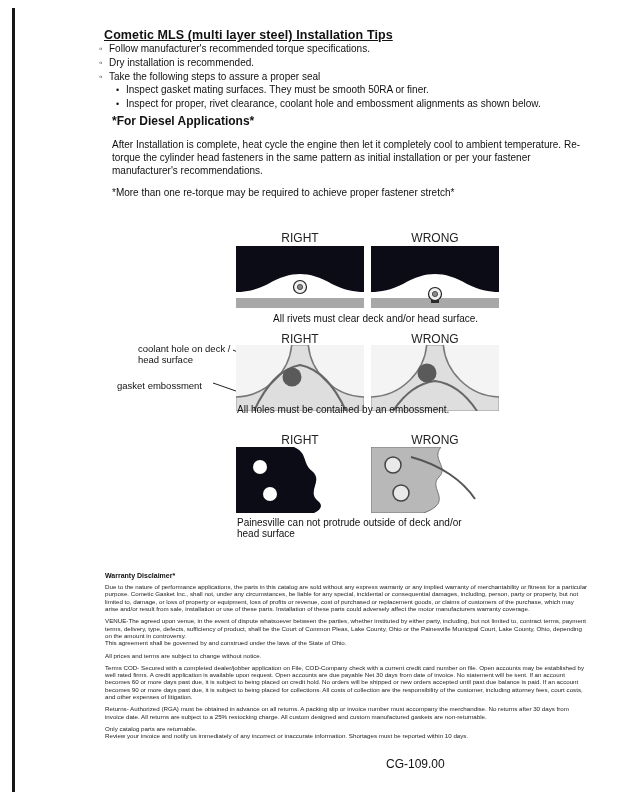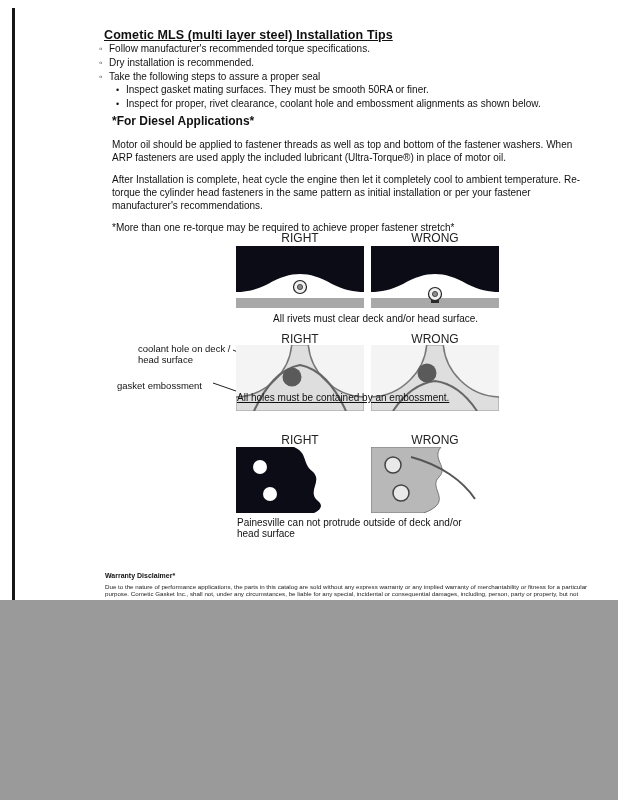--- a/index.html
+++ b/index.html
@@ -1,16 +1,16 @@
 <!DOCTYPE html>
 <html><head>
 <meta charset="utf-8">
 <style>
   html,body{margin:0;padding:0;background:#9a9a9a;}
-  .page{position:relative;width:618px;height:600px;background:#ffffff;
+  .page{position:relative;width:618px;height:800px;background:#ffffff;
         font-family:"Liberation Sans",sans-serif;color:#111;overflow:hidden;margin:0 auto;}
   .left-rule{position:absolute;left:12px;top:8px;width:3px;height:784px;background:#161616;}
 
   .title{position:absolute;left:104px;top:20px;font-size:12.5px;font-weight:bold;
          text-decoration:underline;letter-spacing:.1px;}
 
   .bullets{position:absolute;left:99px;top:43px;width:488px;font-size:10px;line-height:1.28;}
   .bullet{margin-bottom:1px;white-space:nowrap;}
   .mk{display:inline-block;width:10px;}
   .mk1::before{content:"\25E6";font-size:10px;}
@@ -44,21 +44,20 @@
   <div class="bullets">
     <div class="bullet"><span class="mk mk1"></span><span>Follow manufacturer's recommended torque specifications.</span></div>
     <div class="bullet"><span class="mk mk1"></span><span>Dry installation is recommended.</span></div>
     <div class="bullet"><span class="mk mk1"></span><span>Take the following steps to assure a proper seal</span></div>
     <div class="bullet sub"><span class="mk mk2"></span><span>Inspect gasket mating surfaces.  They must be smooth 50RA or finer.</span></div>
     <div class="bullet sub"><span class="mk mk2"></span><span>Inspect for proper, rivet clearance, coolant hole and embossment alignments as shown below.</span></div>
   </div>
 
   <div class="diesel">
     <h2>*For Diesel Applications*</h2>
-    <p>Motor oil should be applied to fastener threads as well as top and bottom of the fastener washers. When ARP fasteners are used apply the included lubricant (Ultra-Torque®) in place of motor oil.</p>
     <p>After Installation is complete, heat cycle the engine then let it completely cool to ambient temperature. Re-torque the cylinder head fasteners in the same pattern as initial installation or per your fastener manufacturer's recommendations.</p>
     <p>*More than one re-torque may be required to achieve proper fastener stretch*</p>
   </div>
 
   <div class="diag-label" style="left:236px;top:231px;">RIGHT</div>
   <div class="diag-label" style="left:371px;top:231px;">WRONG</div>
 
   <svg class="diag-img" style="left:236px;top:246px;height:62px;" viewBox="0 0 128 62">
     <rect width="128" height="62" fill="#ffffff"></rect>
     <path d="M0,0 H128 V46 C118,46 108,44 96,38 C84,31 74,28 64,28 C54,28 44,31 32,38 C20,44 10,46 0,46 Z" fill="#0c0c16"></path>
@@ -98,21 +97,21 @@
   </svg>
 
   <svg class="diag-img" style="left:371px;top:345px;height:66px;" viewBox="0 0 128 66">
     <rect width="128" height="66" fill="#dedede" stroke="#999" stroke-width="1"></rect>
     <circle cx="-2" cy="-6" r="58" fill="#f4f4f4" stroke="#777" stroke-width="1.5"></circle>
     <circle cx="130" cy="-6" r="58" fill="#f4f4f4" stroke="#777" stroke-width="1.5"></circle>
     <path d="M22,66 C34,48 48,38 64,36 C80,38 94,48 106,66" stroke="#666" stroke-width="2" fill="none"></path>
     <circle cx="56" cy="28" r="9.5" fill="#5a5a5a"></circle>
   </svg>
 
-  <div class="diag-caption" style="top:392px;text-decoration:underline;">All holes must be contained by an embossment.</div>
+  <div class="diag-caption" style="top:404px;">All holes must be contained by an embossment.</div>
 
   <div class="diag-label" style="left:236px;top:433px;">RIGHT</div>
   <div class="diag-label" style="left:371px;top:433px;">WRONG</div>
 
   <svg class="diag-img" style="left:236px;top:447px;height:66px;" viewBox="0 0 128 66">
     <rect width="128" height="66" fill="#ffffff"></rect>
     <path d="M0,0 H58 C72,6 66,16 76,24 C88,34 70,44 82,54 C88,59 84,63 78,66 H0 Z" fill="#0c0c16"></path>
     <circle cx="24" cy="20" r="7" fill="#ffffff"></circle>
     <circle cx="34" cy="47" r="7" fill="#ffffff"></circle>
   </svg>

